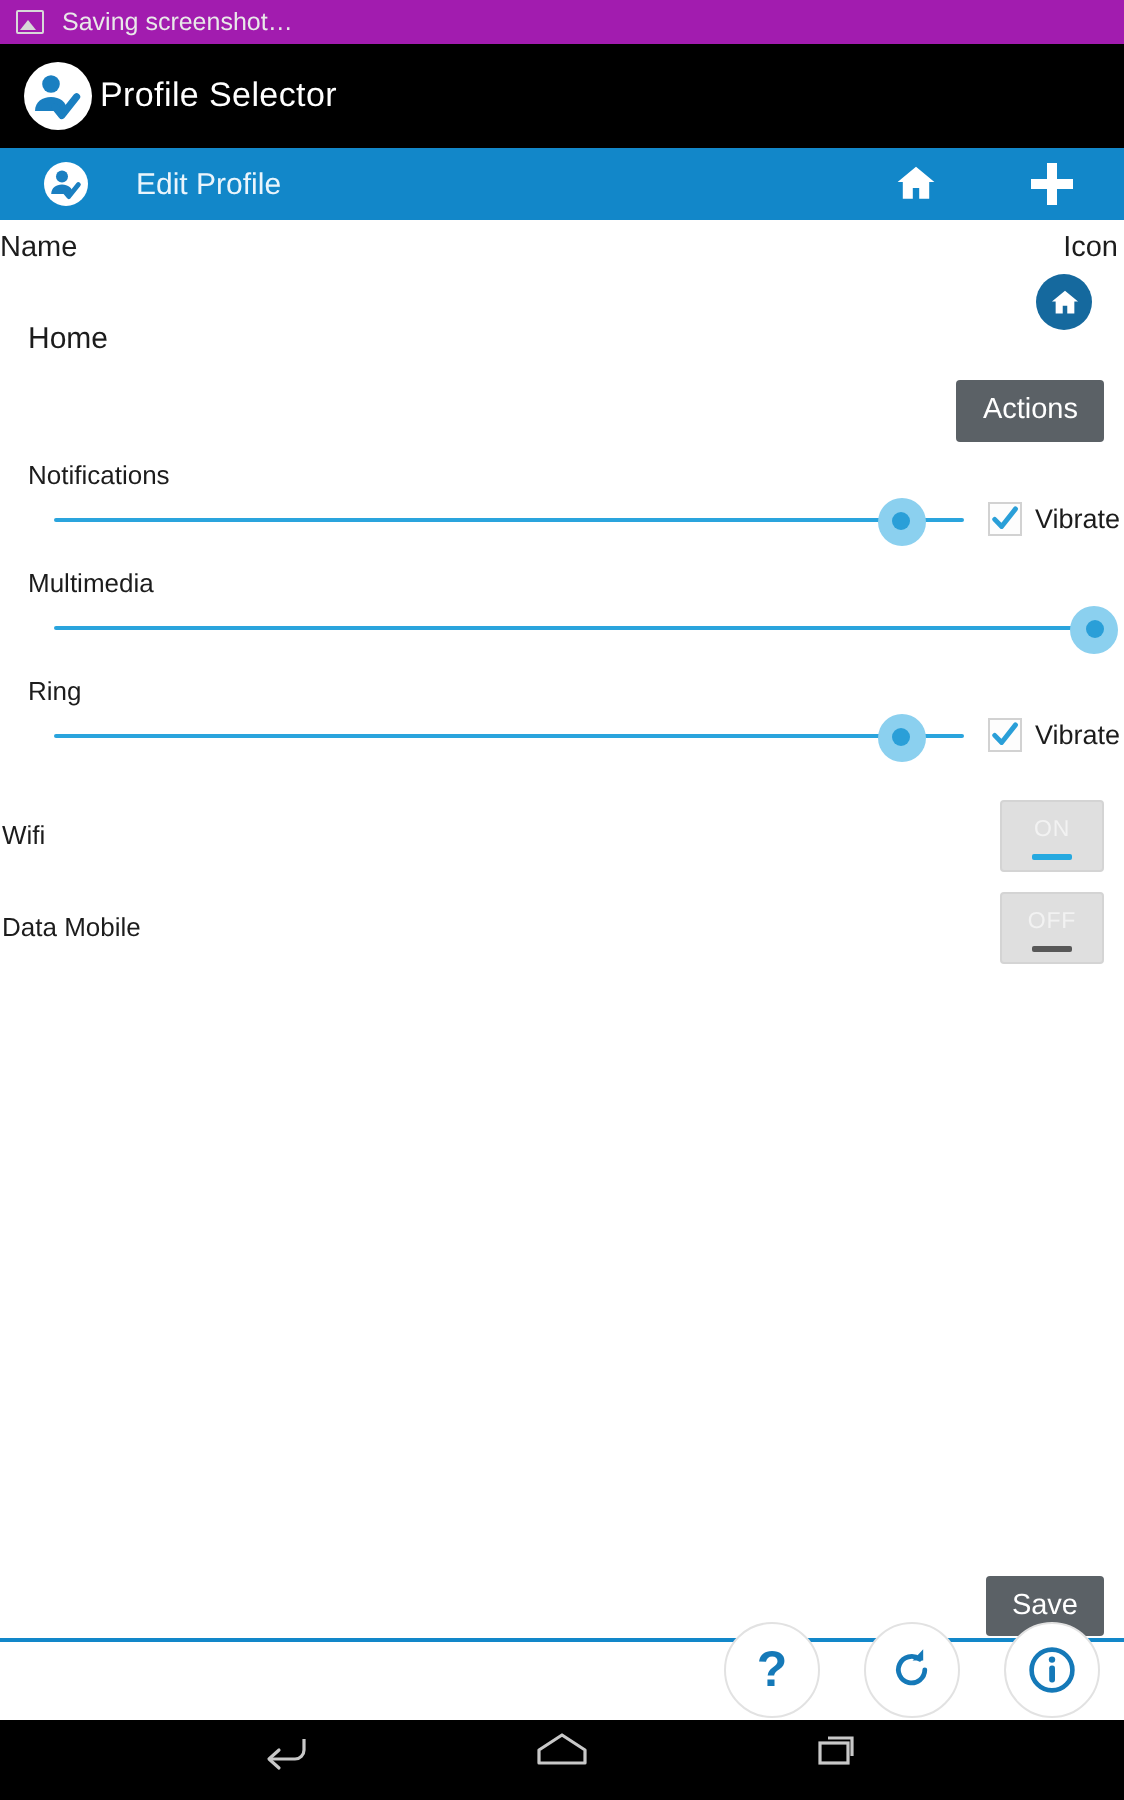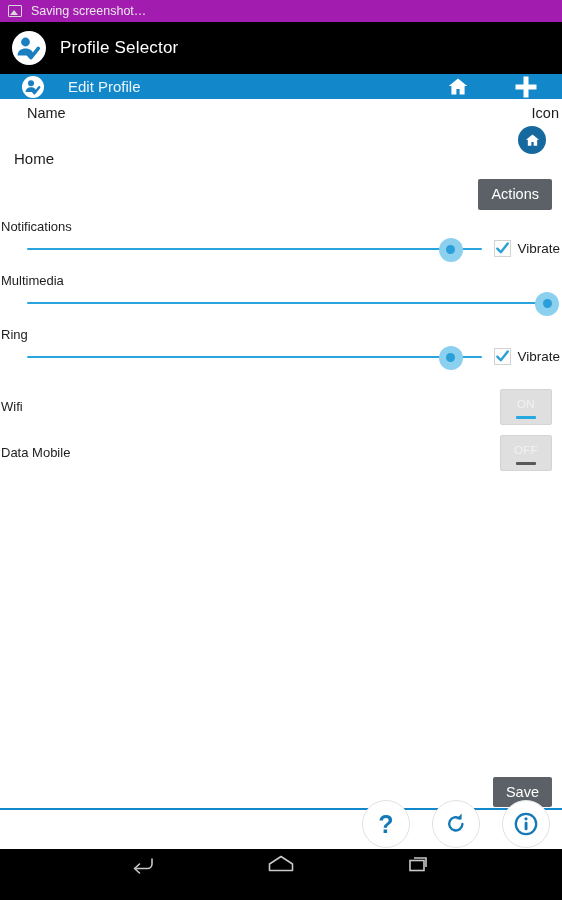--- a/index.html
+++ b/index.html
@@ -58,27 +58,27 @@
     border-radius: 50%;
     background: #ffffff;
     position: relative;
     flex: 0 0 auto;
     overflow: hidden;
   }
   .app-logo svg { position: absolute; left: 0; top: 0; }
   .app-title {
     color: #ffffff;
     font-size: 17px;
-    margin-left: 14px;
+    margin-left: 4px;
     letter-spacing: .2px;
   }
 
   
   .actionbar {
-    height: 25px;
+    height: 36px;
     background: #1287c9;
     display: flex;
     align-items: center;
     padding: 0 18px 0 22px;
     box-sizing: border-box;
   }
   .ab-icon {
     width: 22px; height: 22px;
     border-radius: 50%;
     background: #ffffff;
@@ -109,21 +109,20 @@
   }
   .row-head {
     display: flex;
     justify-content: space-between;
     align-items: baseline;
     padding: 6px 2px 0 0;
   }
   .lbl-name, .lbl-icon {
     font-size: 14.5px;
     color: #1c1c1c;
-    padding-left: 27px;
   }
   .lbl-icon { padding-right: 1px; }
 
   .row-value {
     display: flex;
     justify-content: space-between;
     align-items: center;
     padding: 4px 12px 0 14px;
     height: 34px;
     box-sizing: border-box;
@@ -158,21 +157,21 @@
     font-family: "Liberation Sans", sans-serif;
     line-height: 1;
     cursor: pointer;
   }
 
   
   .slider-block { margin-top: 9px; }
   .slider-label {
     font-size: 13px;
     color: #1c1c1c;
-    padding-left: 1px;
+    padding-left: 14px;
   }
   .slider-row {
     display: flex;
     align-items: center;
     height: 30px;
     padding-left: 27px;
   }
   .slider {
     position: relative;
     flex: 1 1 auto;

